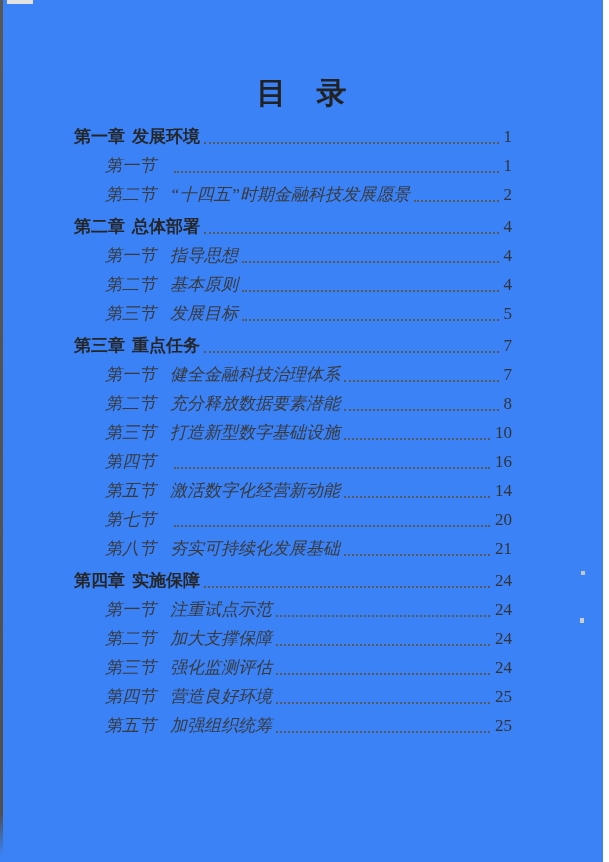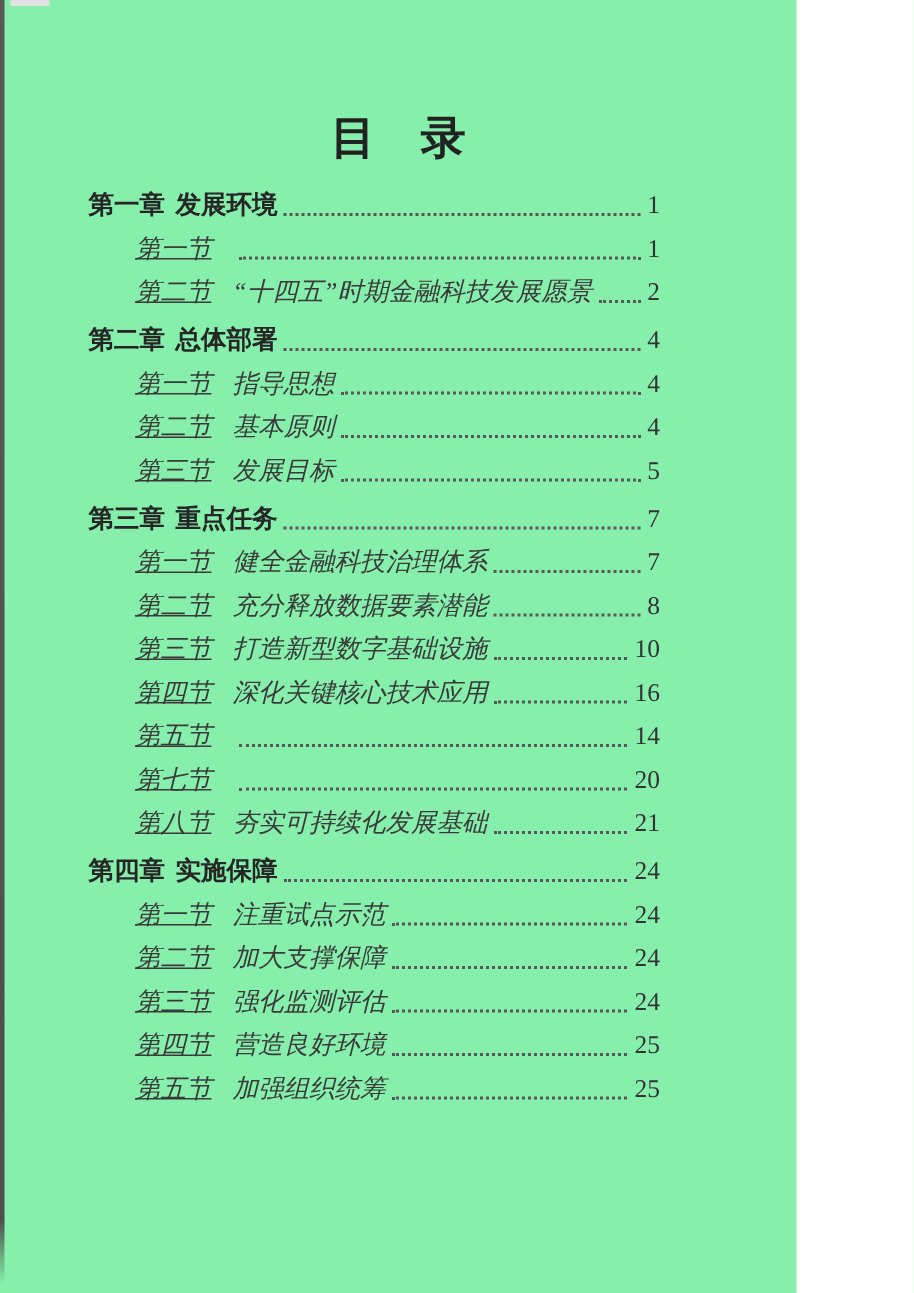--- a/index.html
+++ b/index.html
@@ -2,23 +2,23 @@
 <html><head>
 <meta charset="utf-8">
 <style>
   html, body {
     margin: 0;
     padding: 0;
     background: #ffffff;
   }
   .page {
     position: relative;
-    width: 531px;
+    width: 603px;
     height: 862px;
-    background: #86efac;
+    background: #3b82f6;
     overflow: hidden;
     font-family: "Liberation Serif", serif;
   }
   
   .scan-edge {
     position: absolute;
     left: 0;
     top: 0;
     width: 3px;
     height: 856px;
@@ -36,21 +36,21 @@
     height: 38px;
     line-height: 38px;
     text-align: center;
     font-family: "Liberation Sans", sans-serif;
     font-size: 30px;
     font-weight: bold;
     color: #222222;
   }
 
   .toc {
-    margin: 10px 91px 0 59px;
+    margin: 10px 91px 0 74px;
   }
   .toc-row {
     display: flex;
     align-items: center;
     height: 29px;
     white-space: nowrap;
   }
   .toc-row.chapter:not(:first-child) {
     margin-top: 3px;
     text-align: center;
@@ -65,21 +65,21 @@
     font-family: "Liberation Serif", serif;
     font-size: 17px;
     color: #3a3a3a;
     padding-left: 31px;
   }
   .toc-row.section .no,
   .toc-row.section .label {
     font-style: italic; 
   }
   .toc-row.chapter .no { margin-right: 7px; }
-  .toc-row.section .no { margin-right: 14px; text-decoration: underline; }
+  .toc-row.section .no { margin-right: 14px; }
 
   .dots {
     flex: 1 1 auto;
     height: 12px;
     margin: 0 5px 0 4px;
     border-bottom: 2px dotted #585858;
     min-width: 12px;
   }
   .pagenum {
     font-family: "Liberation Serif", serif;
@@ -172,27 +172,27 @@
 
   <div class="toc-row section">
     <span class="no">第三节</span>
     <span class="label">打造新型数字基础设施</span>
     <span class="dots"></span>
     <span class="pagenum">10</span>
   </div>
 
   <div class="toc-row section">
     <span class="no">第四节</span>
-    <span class="label">深化关键核心技术应用</span>
     <span class="dots"></span>
     <span class="pagenum">16</span>
   </div>
 
   <div class="toc-row section">
     <span class="no">第五节</span>
+    <span class="label">激活数字化经营新动能</span>
     <span class="dots"></span>
     <span class="pagenum">14</span>
   </div>
 
 
   <div class="toc-row section">
     <span class="no">第七节</span>
     <span class="dots"></span>
     <span class="pagenum">20</span>
   </div>

